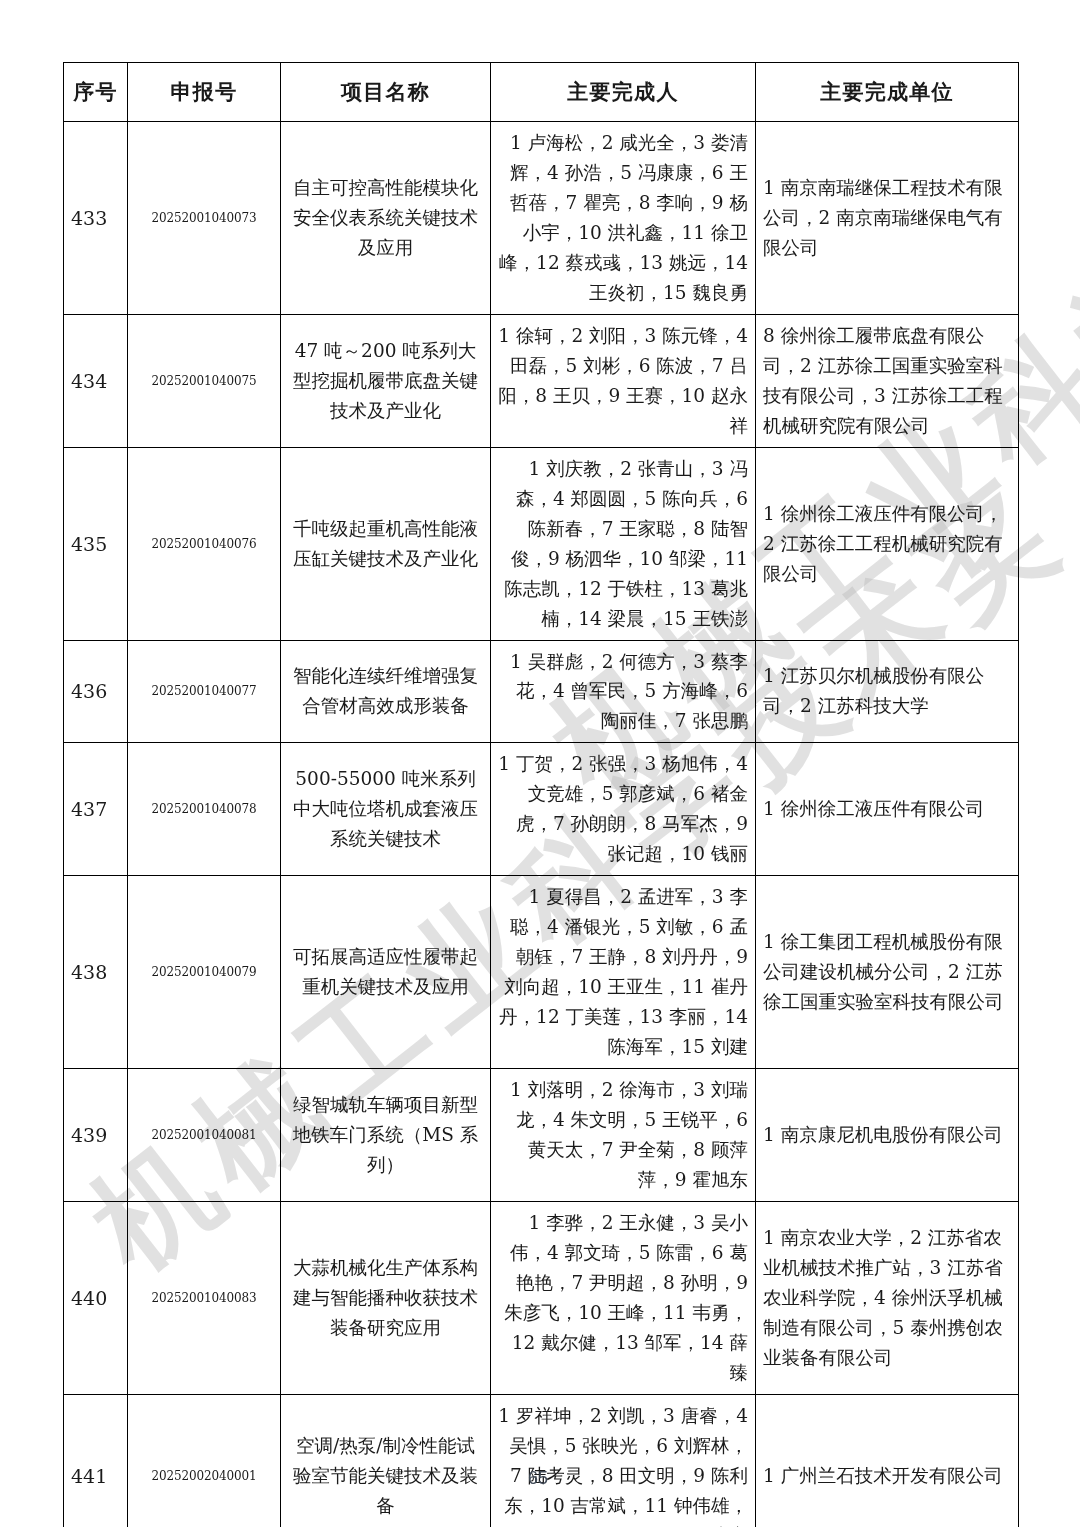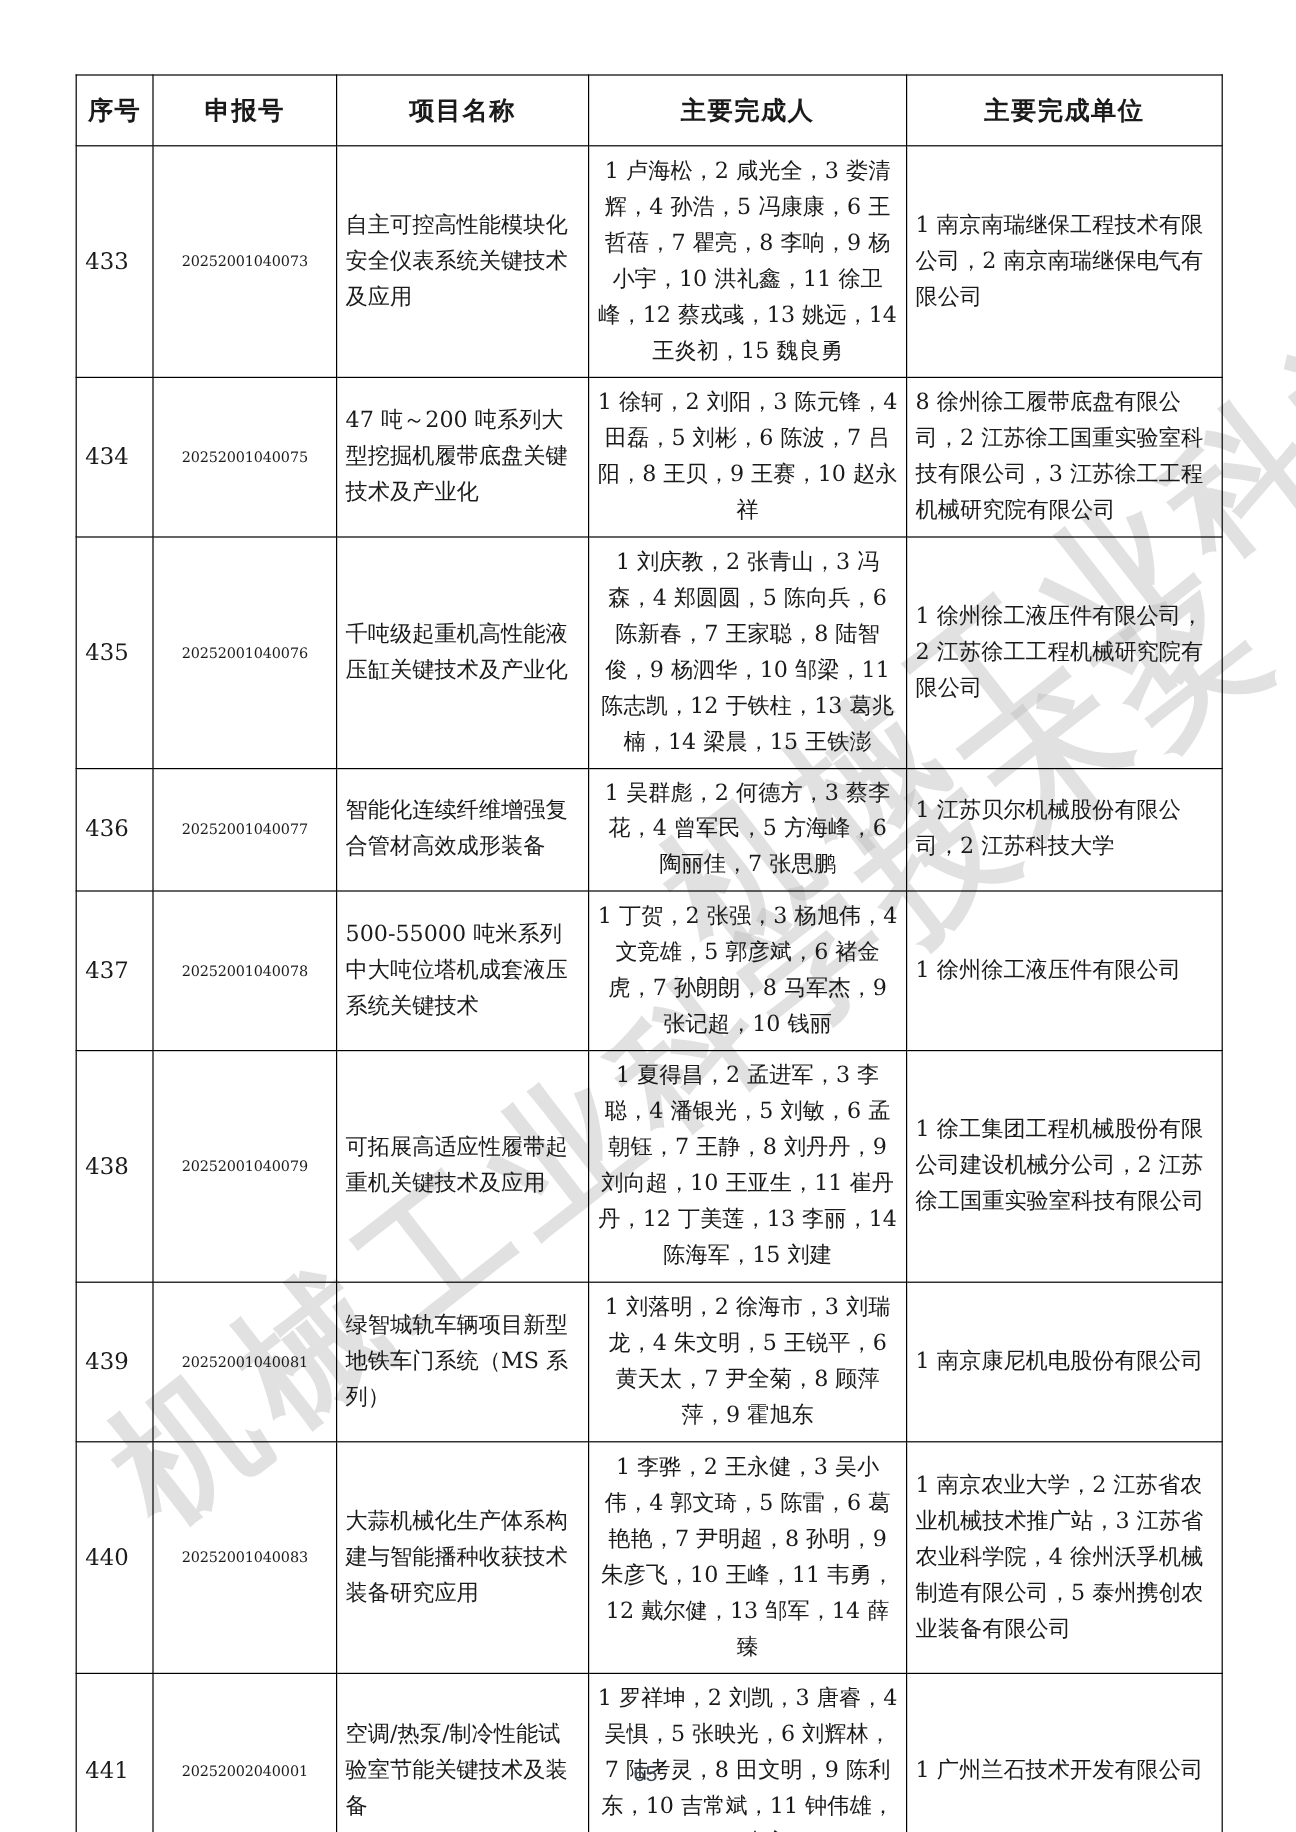--- a/index.html
+++ b/index.html
@@ -92,26 +92,27 @@
     font-size: 19px;
     font-family: "DejaVu Serif", "Liberation Serif", serif;
   }
   td.cell-appno {
     text-align: center;
     font-size: 12px;
     letter-spacing: -0.01em;
     font-family: "DejaVu Serif", "Liberation Serif", serif;
   }
   td.cell-project {
+    text-align: center;
     font-size: 18.5px;
     line-height: 1.62;
     padding: 8px 6px;
   }
   td.cell-people {
-    text-align: center;
+    text-align: right;
     font-size: 18.5px;
     line-height: 1.62;
     padding: 8px 6px 8px 8px;
   }
   td.cell-units {
     text-align: left;
     font-size: 18.5px;
     line-height: 1.62;
     padding: 8px 6px 8px 9px;
   }

